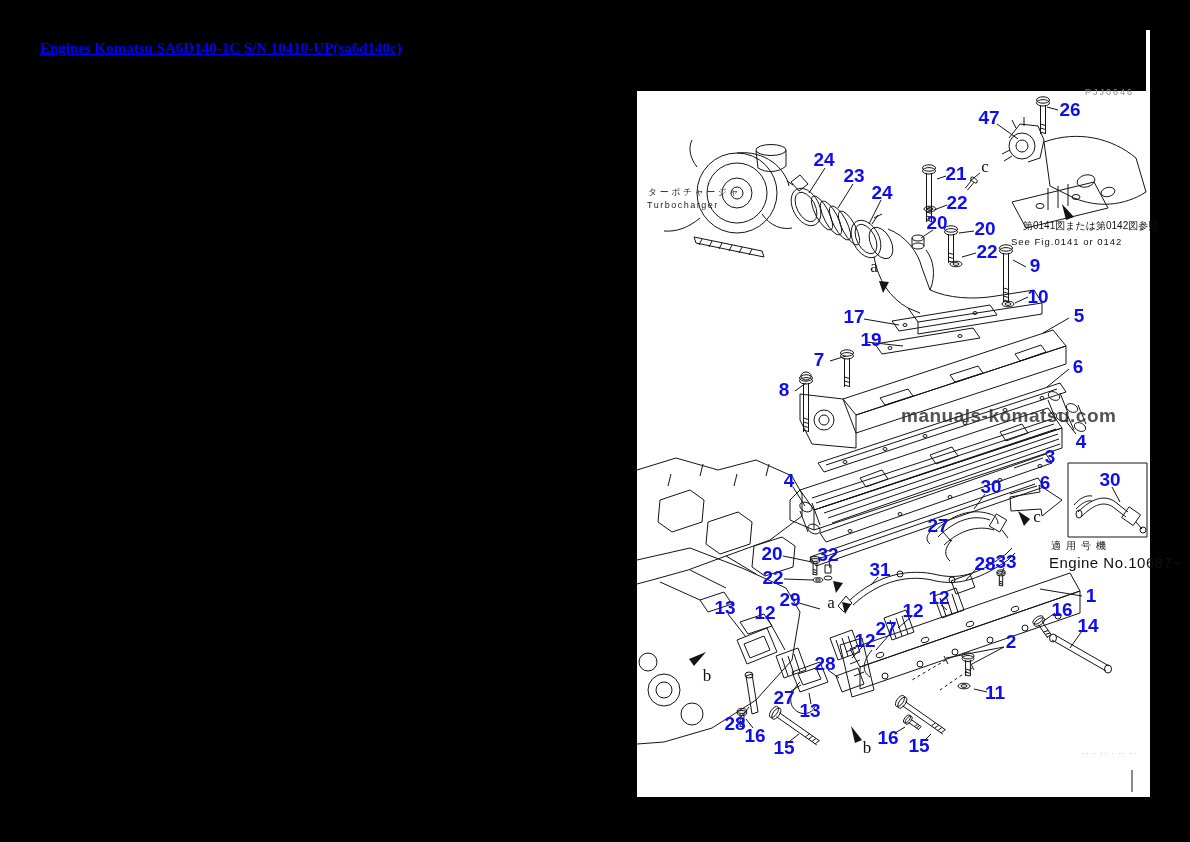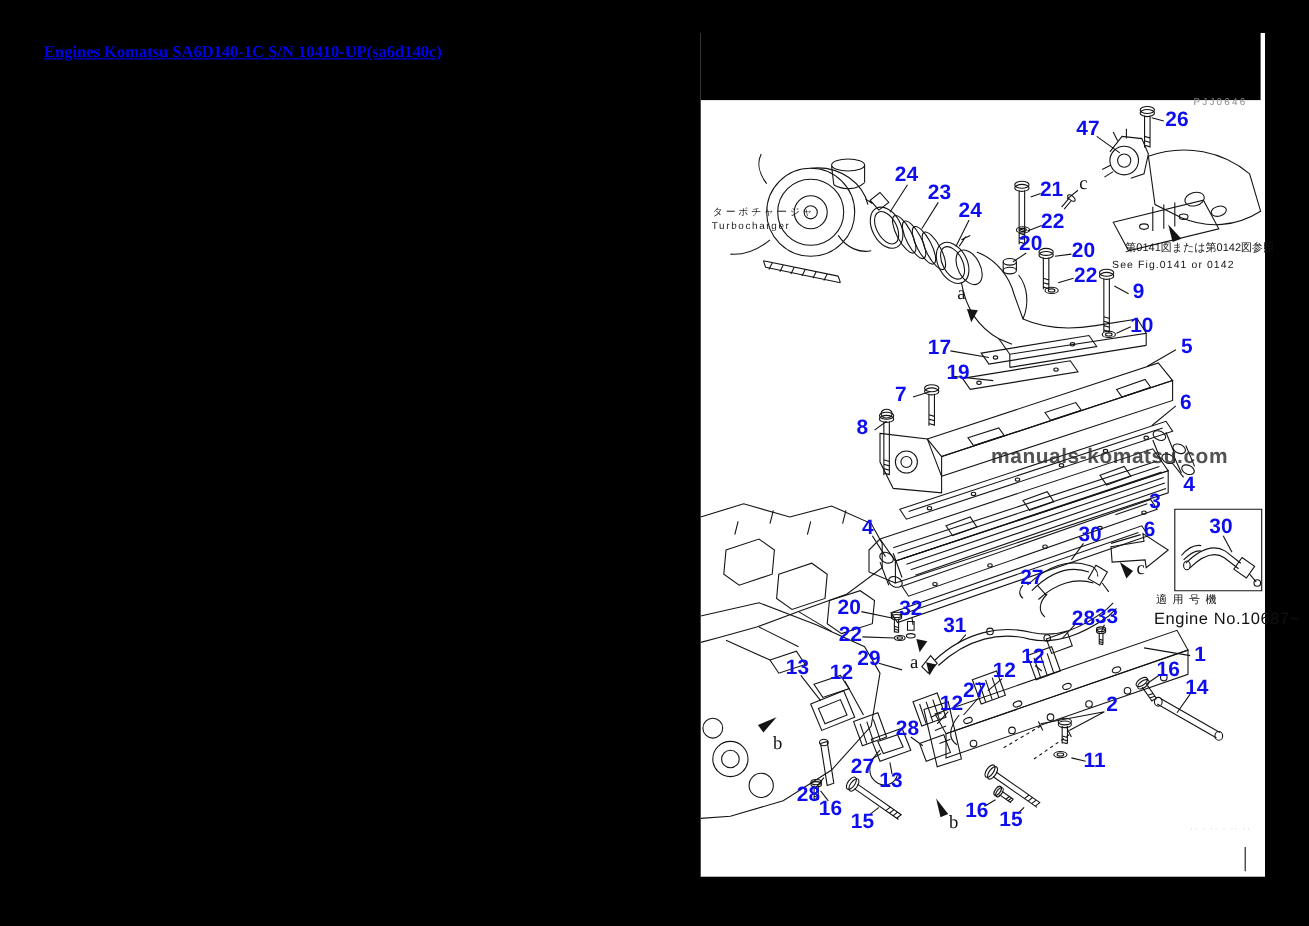--- a/index.html
+++ b/index.html
@@ -356,21 +356,21 @@
         <div class="callout" style="left: 408px; top: 452px;">6</div>
         <div class="callout" style="left: 152px; top: 450px;">4</div>
         <div class="callout" style="left: 354px; top: 456px;">30</div>
         <div class="callout" style="left: 473px; top: 449px;">30</div>
         <div class="callout" style="left: 301px; top: 495px;">27</div>
         <div class="callout" style="left: 369px; top: 531px;">33</div>
         <div class="callout" style="left: 348px; top: 533px;">28</div>
         <div class="callout" style="left: 135px; top: 523px;">20</div>
         <div class="callout" style="left: 136px; top: 547px;">22</div>
         <div class="callout" style="left: 191px; top: 524px;">32</div>
-        <div class="callout" style="left: 231px; top: 539px;">31</div>
+        <div class="callout" style="left: 243px; top: 539px;">31</div>
         <div class="callout" style="left: 153px; top: 569px;">29</div>
         <div class="callout" style="left: 88px; top: 577px;">13</div>
         <div class="callout" style="left: 128px; top: 582px;">12</div>
         <div class="callout" style="left: 276px; top: 580px;">12</div>
         <div class="callout" style="left: 302px; top: 567px;">12</div>
         <div class="callout" style="left: 228px; top: 610px;">12</div>
         <div class="callout" style="left: 249px; top: 598px;">27</div>
         <div class="callout" style="left: 188px; top: 633px;">28</div>
         <div class="callout" style="left: 173px; top: 680px;">13</div>
         <div class="callout" style="left: 147px; top: 667px;">27</div>

